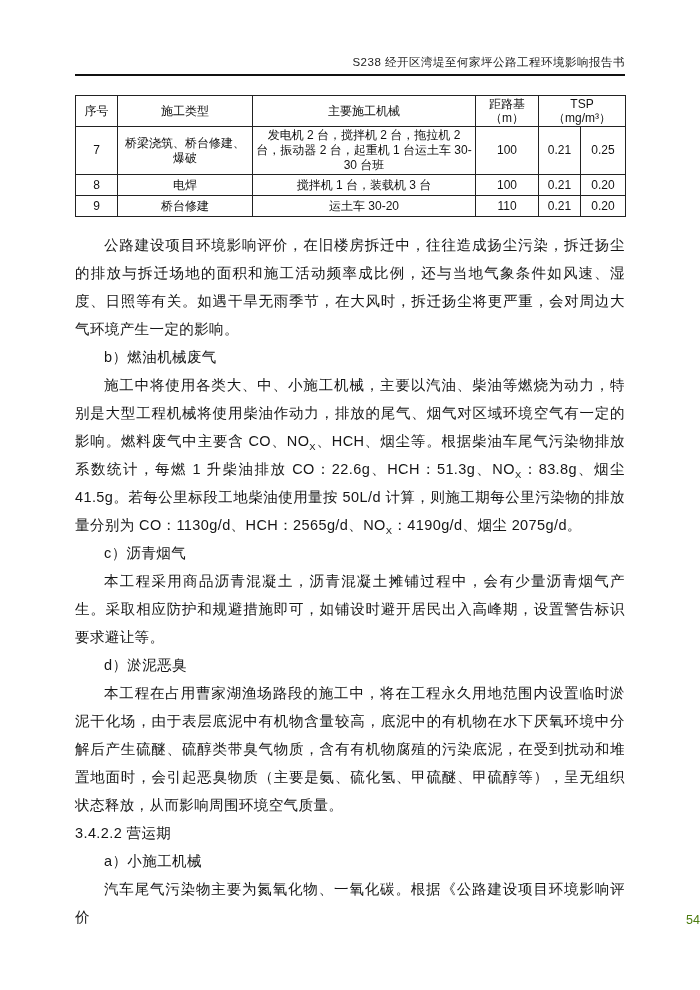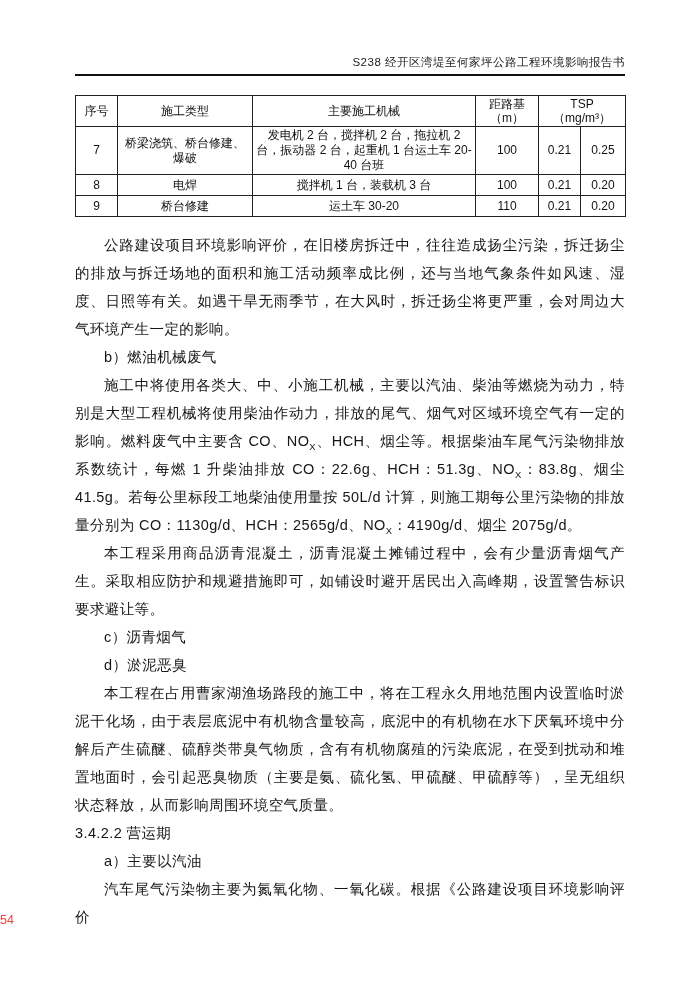--- a/index.html
+++ b/index.html
@@ -60,23 +60,23 @@
     text-align: justify;
     color: #161616;
   }
   .body-text p { margin: 0; }
   .body-text p.indent { text-indent: 2em; }
   sub { font-size: 0.65em; line-height: 0; }
   
   .page-number {
     position: absolute;
     top: 913px; left: 0; width: 100%;
-    text-align: left;
+    text-align: right;
     font-size: 12.5px;
-    color: #ef4444;
+    color: #4d7c0f;
   }
 </style>
 </head>
 <body>
 
 <div class="page">
 
   <div class="header-text">S238 经开区湾堤至何家坪公路工程环境影响报告书</div>
   <div class="header-rule"></div>
 
@@ -101,21 +101,21 @@
         <th colspan="2">
           <div>TSP</div>
           <div>（mg/m³）</div>
         </th>
       </tr>
     </thead>
     <tbody>
       <tr class="row-tall">
         <td>7</td>
         <td>桥梁浇筑、桥台修建、爆破</td>
-        <td>发电机 2 台，搅拌机 2 台，拖拉机 2 台，振动器 2 台，起重机 1 台运土车 20-40 台班</td>
+        <td>发电机 2 台，搅拌机 2 台，拖拉机 2 台，振动器 2 台，起重机 1 台运土车 30-30 台班</td>
         <td>100</td>
         <td>0.21</td>
         <td>0.25</td>
       </tr>
       <tr class="row-short">
         <td>8</td>
         <td>电焊</td>
         <td>搅拌机 1 台，装载机 3 台</td>
         <td>100</td>
         <td>0.21</td>
@@ -129,24 +129,24 @@
         <td>0.21</td>
         <td>0.20</td>
       </tr>
     </tbody>
   </table>
 
   <div class="body-text">
     <p class="indent">公路建设项目环境影响评价，在旧楼房拆迁中，往往造成扬尘污染，拆迁扬尘的排放与拆迁场地的面积和施工活动频率成比例，还与当地气象条件如风速、湿度、日照等有关。如遇干旱无雨季节，在大风时，拆迁扬尘将更严重，会对周边大气环境产生一定的影响。</p>
     <p class="indent">b）燃油机械废气</p>
     <p class="indent"><span>施工中将使用各类大、中、小施工机械，主要以汽油、柴油等燃烧为动力，特别是大型工程机械将使用柴油作动力，排放的尾气、烟气对区域环境空气有一定的影响。燃料废气中主要含 CO、NO</span><sub>X</sub><span>、HCH、烟尘等。根据柴油车尾气污染物排放系数统计，每燃 1 升柴油排放 CO：22.6g、HCH：51.3g、NO</span><sub>X</sub><span>：83.8g、烟尘 41.5g。若每公里标段工地柴油使用量按 50L/d 计算，则施工期每公里污染物的排放量分别为 CO：1130g/d、HCH：2565g/d、NO</span><sub>X</sub><span>：4190g/d、烟尘 2075g/d。</span></p>
+    <p class="indent">c）沥青烟气</p>
     <p class="indent">本工程采用商品沥青混凝土，沥青混凝土摊铺过程中，会有少量沥青烟气产生。采取相应防护和规避措施即可，如铺设时避开居民出入高峰期，设置警告标识要求避让等。</p>
-    <p class="indent">c）沥青烟气</p>
     <p class="indent">d）淤泥恶臭</p>
     <p class="indent">本工程在占用曹家湖渔场路段的施工中，将在工程永久用地范围内设置临时淤泥干化场，由于表层底泥中有机物含量较高，底泥中的有机物在水下厌氧环境中分解后产生硫醚、硫醇类带臭气物质，含有有机物腐殖的污染底泥，在受到扰动和堆置地面时，会引起恶臭物质（主要是氨、硫化氢、甲硫醚、甲硫醇等），呈无组织状态释放，从而影响周围环境空气质量。</p>
     <p>3.4.2.2 营运期</p>
-    <p class="indent">a）主要以汽油</p>
+    <p class="indent">a）小施工机械</p>
     <p class="indent">汽车尾气污染物主要为氮氧化物、一氧化碳。根据《公路建设项目环境影响评价</p>
   </div>
 
   <div class="page-number">54</div>
 
 </div>
 
 </body></html>

